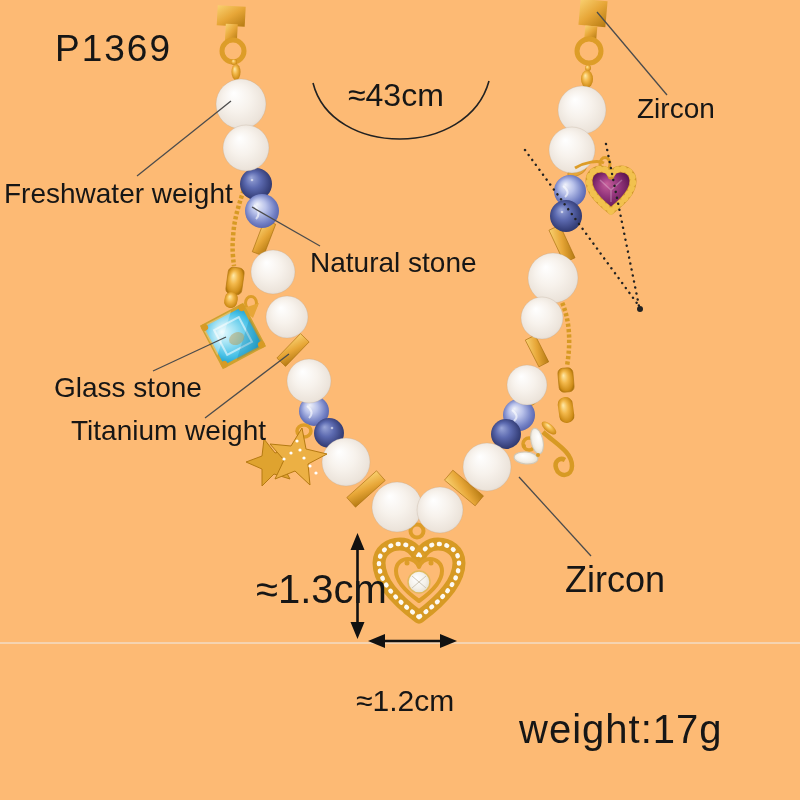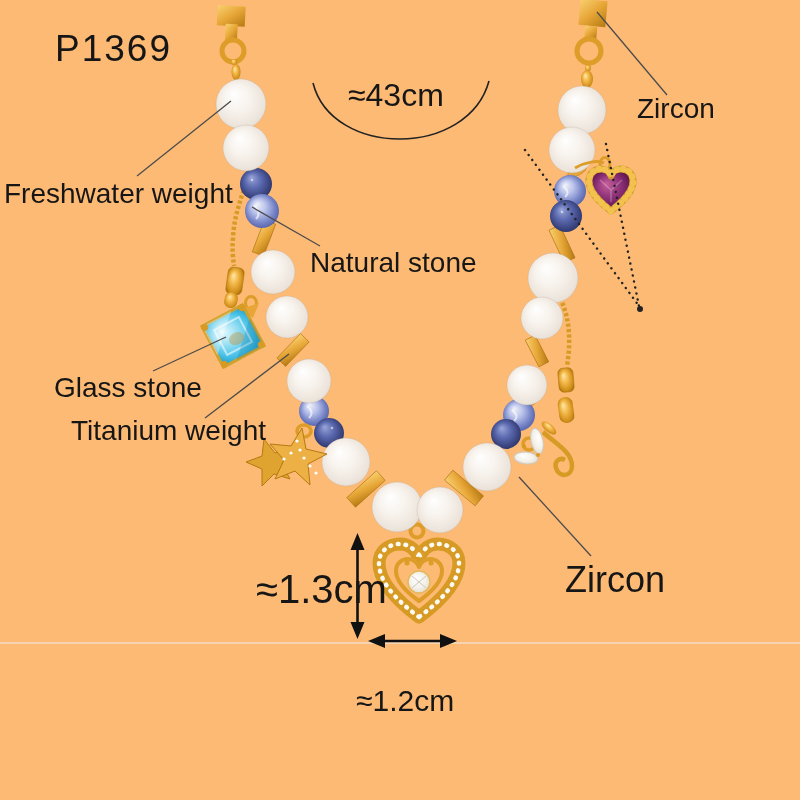--- a/index.html
+++ b/index.html
@@ -263,13 +263,14 @@
   <div class="label lbl-code">P1369</div>
   <div class="label lbl-length">≈43cm</div>
   <div class="label lbl-copper">Zircon</div>
   <div class="label lbl-fwpearl">Freshwater weight</div>
   <div class="label lbl-natural">Natural stone</div>
   <div class="label lbl-glass">Glass stone</div>
   <div class="label lbl-titanium">Titanium weight</div>
   <div class="label lbl-zircon">Zircon</div>
   <div class="label lbl-pheight">≈1.3cm</div>
   <div class="label lbl-pwidth">≈1.2cm</div>
+  <div class="label lbl-weight">weight:17g</div>
 </div>
 
 </body></html>

